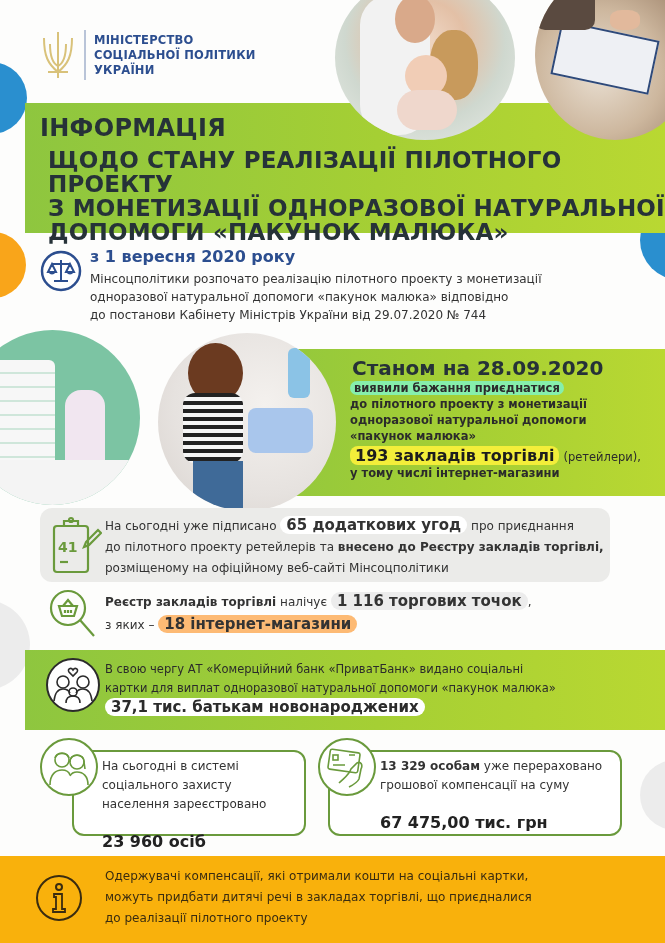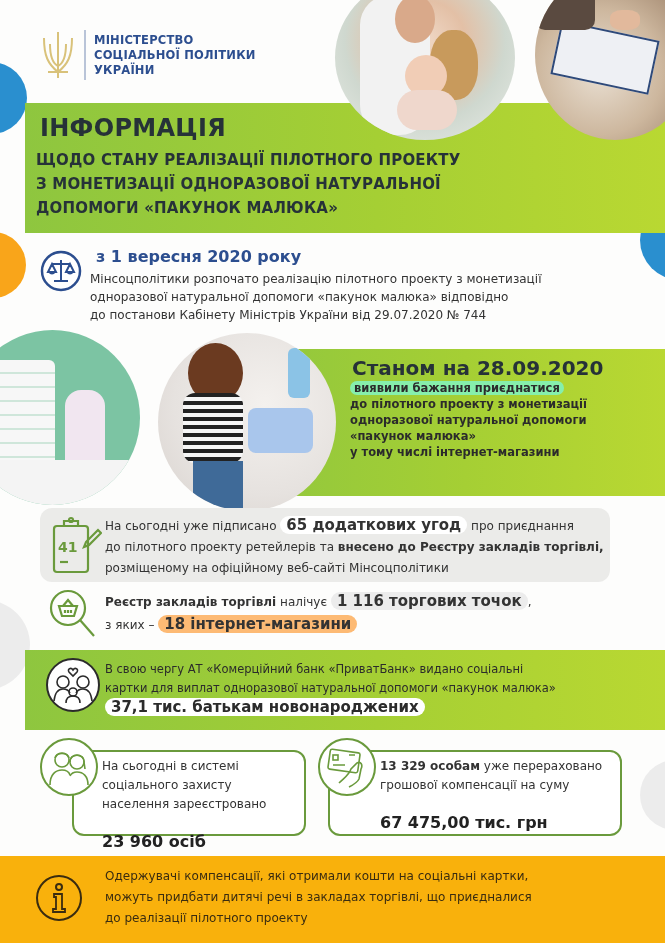--- a/index.html
+++ b/index.html
@@ -12,27 +12,27 @@
 
   
   .logo { left: 40px; top: 28px; width: 36px; height: 54px; }
   .logo-sep { left: 84px; top: 30px; width: 2px; height: 50px; background: #b9c4d8; }
   .logo-text { left: 94px; top: 33px; font-weight: bold; font-size: 11.5px; line-height: 15px; color: #2c4e8f; letter-spacing: 0.2px; }
 
   
   .band-green { background: linear-gradient(90deg, #8ec63f 0%, #a5cf34 55%, #b9d832 100%); }
   .title-band { left: 25px; top: 103px; width: 640px; height: 130px; }
   .title-main { left: 40px; top: 114px; font-weight: bold; font-size: 24px; color: #263238; letter-spacing: 0.3px; }
-  .title-sub { left: 36px; top: 148px; font-weight: bold; font-size: 15px; line-height: 24px; color: #263238; letter-spacing: 0.2px; }
+  .title-sub { left: 48px; top: 148px; font-weight: bold; font-size: 23px; line-height: 24px; color: #263238; letter-spacing: 0.2px; }
 
   
   .photo { position: absolute; border-radius: 50%; overflow: hidden; }
 
   
-  .date-head { left: 96px; top: 247px; font-weight: bold; font-size: 16px; color: #2c4e8f; }
+  .date-head { left: 90px; top: 247px; font-weight: bold; font-size: 16px; color: #2c4e8f; }
   .date-text { left: 90px; top: 270px; font-size: 12px; line-height: 18px; color: #333; }
 
   
   .status-band { left: 220px; top: 349px; width: 445px; height: 147px; }
   .status-head { left: 352px; top: 356px; font-weight: bold; font-size: 20px; color: #263238; }
   .status-text { left: 350px; top: 380px; font-size: 11.5px; line-height: 16px; color: #2b2b2b; font-weight: bold; }
   .hl { background: #86efac; border-radius: 8px; padding: 0 4px; }
   .big-hl { font-size: 16px; font-weight: bold; background: #f3ee3a; border-radius: 8px; padding: 0 5px; color: #1d1d1d; }
 
   
@@ -137,20 +137,24 @@
   <div style="position:absolute;left:90px;top:75px;width:65px;height:45px;background:#a9c6ec;border-radius:8px;"></div>
   <div style="position:absolute;left:130px;top:15px;width:22px;height:50px;background:#8bc3e6;border-radius:6px;"></div>
 </div>
 
 <div class="abs status-head">Станом на 28.09.2020</div>
 <div class="abs status-text">
   <div><span class="hl">виявили бажання приєднатися</span></div>
   <div>до пілотного проекту з монетизації</div>
   <div>одноразової натуральної допомоги</div>
   <div>«пакунок малюка»</div>
+  <div style="margin-top:4px;">
+    <span class="big-hl">193 закладів торгівлі</span>
+    <span style="font-weight:normal;">(ретейлери),</span>
+  </div>
   <div>у тому числі інтернет-магазини</div>
 </div>
 
 <div class="abs grey-box"></div>
 <div class="abs" style="left:50px;top:516px;width:52px;height:60px;">
   <svg width="52" height="60" viewBox="0 0 52 60">
     <g fill="none" stroke="#6a9a3c" stroke-width="2.2">
       <rect x="4" y="10" width="34" height="46" rx="3"></rect>
       <path d="M14 10 L14 5 L28 5 L28 10"></path>
       <circle cx="21" cy="4" r="2"></circle>

